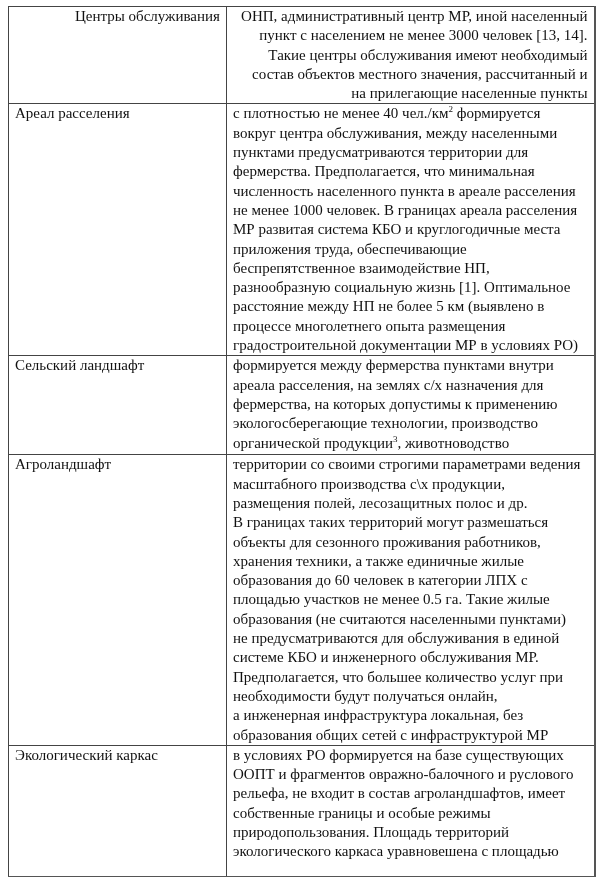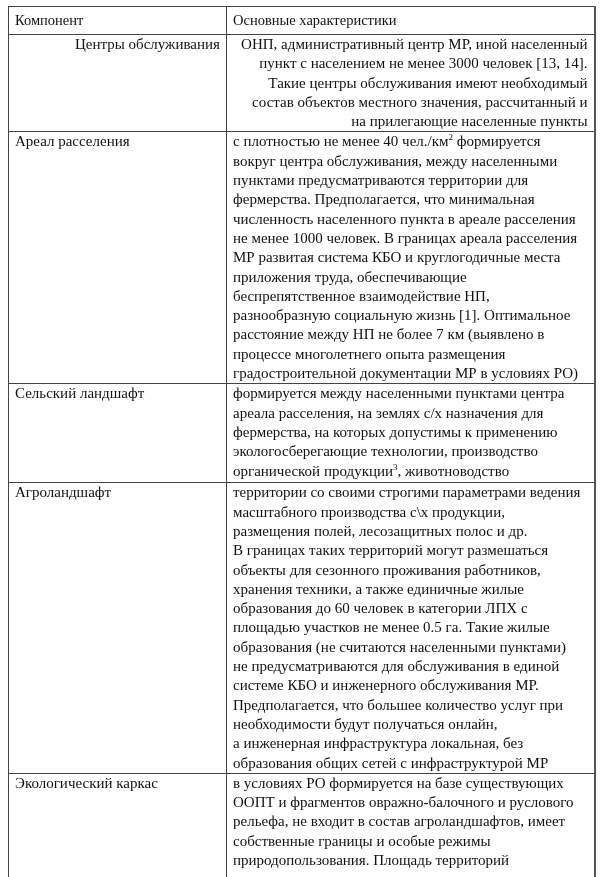--- a/index.html
+++ b/index.html
@@ -62,24 +62,20 @@
   </style>
 </head>
 <body>
 
 <table class="doc-table">
   <colgroup>
       <col class="c1">
       <col class="c2">
     </colgroup>
   <tbody>
-      <tr class="hdr">
-    <td>Компонент</td>
-    <td>Основные характеристики</td>
-  </tr>
 
   <tr class="r1">
     <td class="comp">Центры обслуживания</td>
     <td class="desc">
       <span class="ln">ОНП, административный центр МР, иной населенный</span>
       <span class="ln">пункт с населением не менее 3000 человек [13, 14].</span>
       <span class="ln">Такие центры обслуживания имеют необходимый</span>
       <span class="ln">состав объектов местного значения, рассчитанный и</span>
       <span class="ln">на прилегающие населенные пункты</span>
     </td>
@@ -91,30 +87,30 @@
       <span class="ln"><span>с плотностью не менее 40 чел./км</span><sup>2</sup><span> формируется</span></span>
       <span class="ln">вокруг центра обслуживания, между населенными</span>
       <span class="ln">пунктами предусматриваются территории для</span>
       <span class="ln">фермерства. Предполагается, что минимальная</span>
       <span class="ln">численность населенного пункта в ареале расселения</span>
       <span class="ln">не менее 1000 человек. В границах ареала расселения</span>
       <span class="ln">МР развитая система КБО и круглогодичные места</span>
       <span class="ln">приложения труда, обеспечивающие</span>
       <span class="ln">беспрепятственное взаимодействие НП,</span>
       <span class="ln">разнообразную социальную жизнь [1]. Оптимальное</span>
-      <span class="ln">расстояние между НП не более 7 км (выявлено в</span>
+      <span class="ln">расстояние между НП не более 5 км (выявлено в</span>
       <span class="ln">процессе многолетнего опыта размещения</span>
       <span class="ln">градостроительной документации МР в условиях РО)</span>
     </td>
   </tr>
 
   <tr class="r3">
     <td class="comp">Сельский ландшафт</td>
     <td class="desc">
-      <span class="ln">формируется между населенными пунктами центра</span>
+      <span class="ln">формируется между фермерства пунктами внутри</span>
       <span class="ln">ареала расселения, на землях с/х назначения для</span>
       <span class="ln">фермерства, на которых допустимы к применению</span>
       <span class="ln">экологосберегающие технологии, производство</span>
       <span class="ln"><span>органической продукции</span><sup>3</sup><span>, животноводство</span></span>
     </td>
   </tr>
 
   <tr class="r4">
     <td class="comp">Агроландшафт</td>
     <td class="desc">

